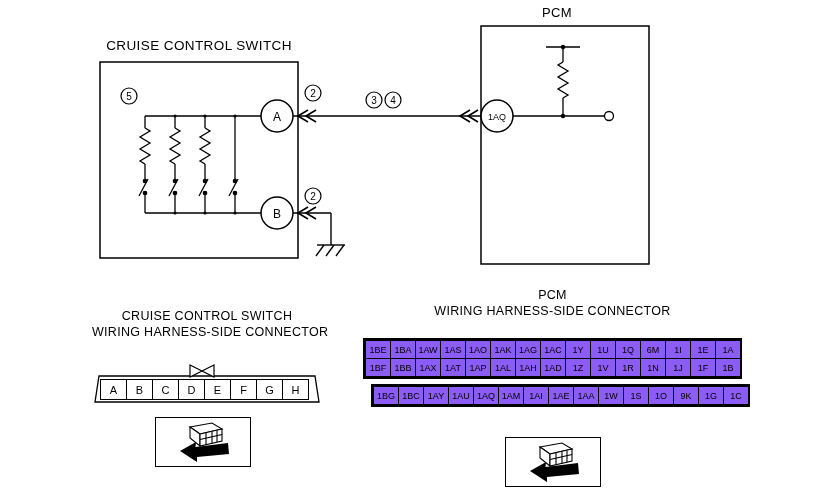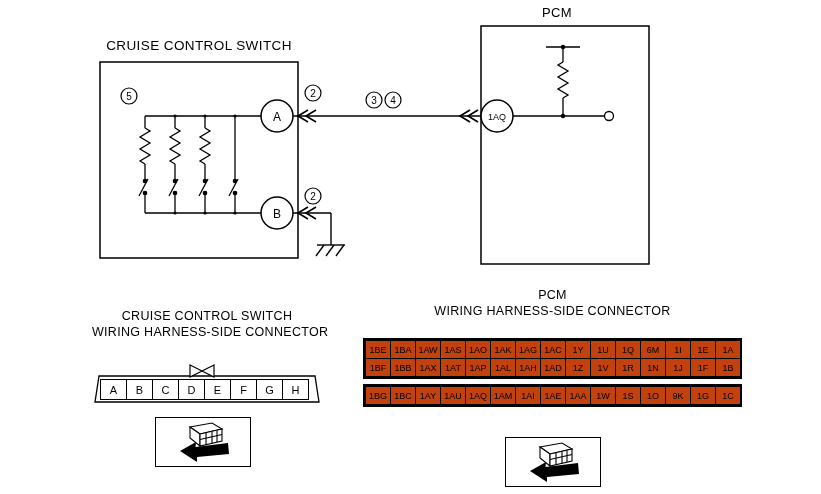--- a/index.html
+++ b/index.html
@@ -9,21 +9,21 @@
   svg text { font-family:"Liberation Sans", sans-serif; fill:#000; }
   .title-block { text-align:center; font-size:12.5px; line-height:16px; letter-spacing:.3px; white-space:nowrap; }
   
   .pin-row { display:flex; }
   .pin-cell { width:27px; height:21px; margin-right:-1px; border:1px solid #000; background:#fff;
               display:flex; align-items:center; justify-content:center; font-size:11px; }
   
   .pcm-group { position:absolute; border:2px solid #000; background:#fff; width:fit-content; }
   .pcm-row { display:flex; margin-bottom:-1px; }
   .pcm-row:last-child { margin-bottom:0; }
-  .pcm-cell { width:26px; height:19px; margin-right:-1px; border:1px solid #000; background:#c2410c;
+  .pcm-cell { width:26px; height:19px; margin-right:-1px; border:1px solid #000; background:#8b5cf6;
               display:flex; align-items:center; justify-content:center; font-size:9px; letter-spacing:0; }
   .icon-box { border:1.4px solid #000; background:#fff; display:flex; align-items:center; justify-content:center; }
 </style>
 </head>
 <body>
 
 <div id="page">
 
   <svg class="abs" style="left:0;top:0" width="821" height="292" viewBox="0 0 821 292">
 
@@ -215,21 +215,21 @@
         <div class="pcm-cell">1AD</div>
         <div class="pcm-cell">1Z</div>
         <div class="pcm-cell">1V</div>
         <div class="pcm-cell">1R</div>
         <div class="pcm-cell">1N</div>
         <div class="pcm-cell">1J</div>
         <div class="pcm-cell">1F</div>
         <div class="pcm-cell">1B</div>
       </div>
     </div>
-  <div class="pcm-group" style="left:363px; top:384px">
+  <div class="pcm-group" style="left:371px; top:384px">
       <div class="pcm-row">
         <div class="pcm-cell">1BG</div>
         <div class="pcm-cell">1BC</div>
         <div class="pcm-cell">1AY</div>
         <div class="pcm-cell">1AU</div>
         <div class="pcm-cell">1AQ</div>
         <div class="pcm-cell">1AM</div>
         <div class="pcm-cell">1AI</div>
         <div class="pcm-cell">1AE</div>
         <div class="pcm-cell">1AA</div>

